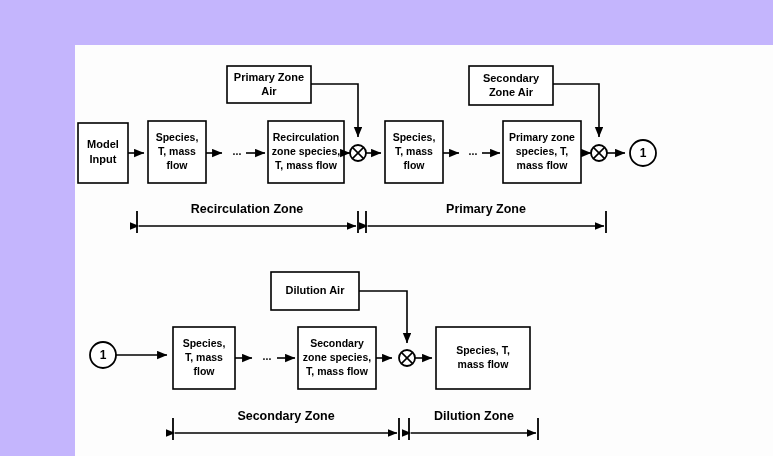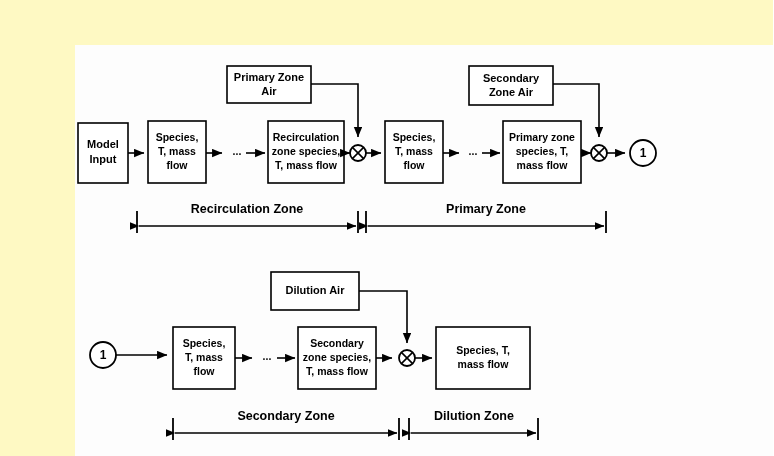--- a/index.html
+++ b/index.html
@@ -4,21 +4,21 @@
 <style>
   html, body {
     margin: 0;
     padding: 0;
     background: #ffffff;
   }
   #canvas {
     position: relative;
     width: 773px;
     height: 456px;
-    background: #fef9c3;
+    background: #c4b5fd;
     font-family: "Liberation Sans", sans-serif;
     overflow: hidden;
     text-align: center;
   }
   #panel {
     position: absolute;
     left: 75px;
     top: 45px;
     width: 699px;
     height: 411px;

